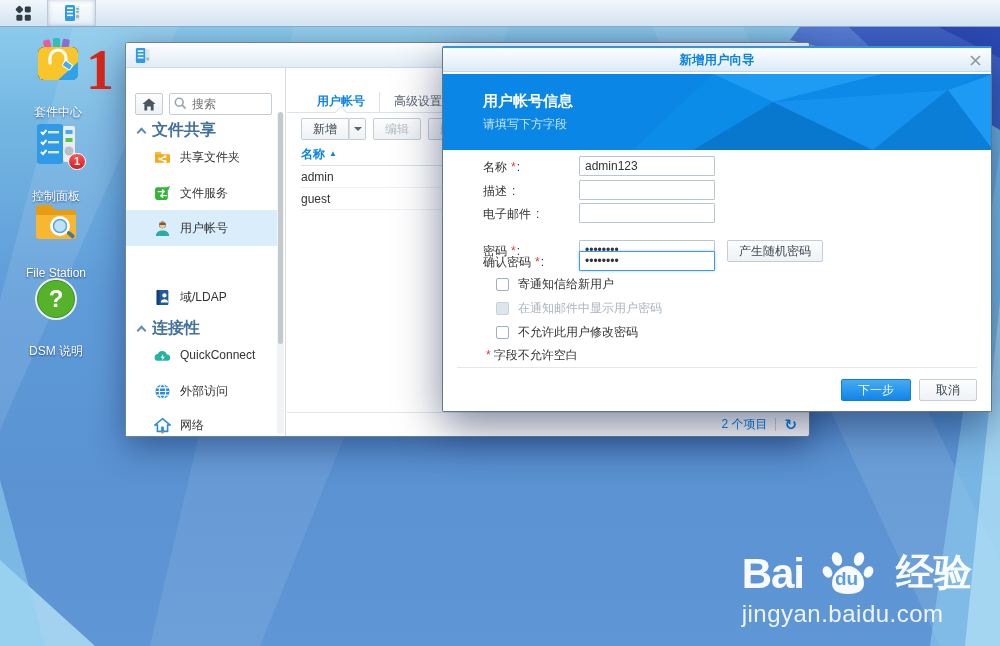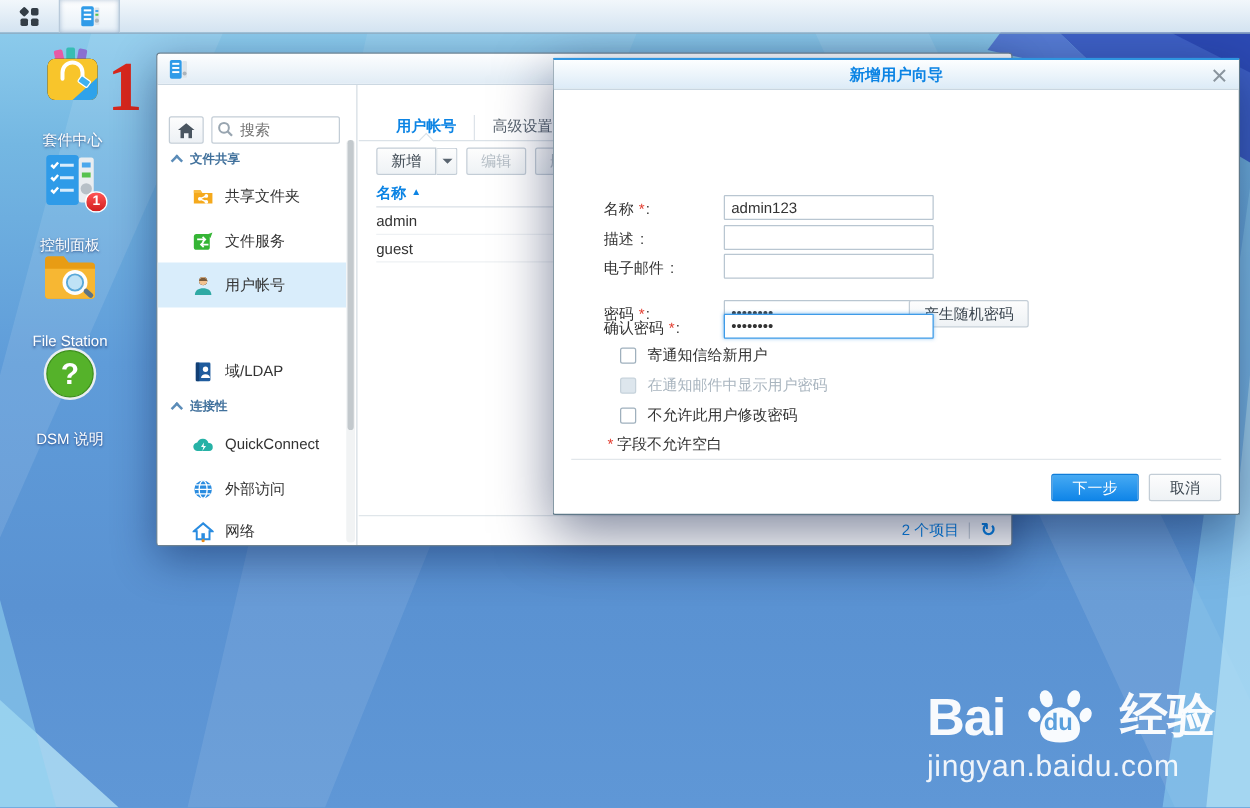--- a/index.html
+++ b/index.html
@@ -35,21 +35,21 @@
   
   .sidebar{position:absolute;left:0;top:0;bottom:0;width:160px;border-right:1px solid #d5dde3;background:#fff;overflow:hidden}
   .sb-scroll{position:absolute;right:1px;top:44px;bottom:2px;width:7px;background:#f1f3f4;border-radius:3px}
   .sb-thumb{position:absolute;left:1px;right:1px;top:0;height:72%;background:#c3c9cd;border-radius:3px}
   .srow{position:absolute;left:0;right:0;top:25px;height:24px}
   .home-btn{position:absolute;left:9px;top:0;width:28px;height:22px;border:1px solid #c3cdd6;border-radius:2px;
     background:linear-gradient(#fdfdfd,#edf1f5);display:flex;align-items:center;justify-content:center;cursor:pointer}
   .search-box{position:absolute;left:43px;top:0;right:13px;height:34px}
   .search-box input{width:100%;height:22px;border:1px solid #c3cdd6;border-radius:2px;padding:0 4px 0 22px;font-size:12px;color:#555;outline:none}
   .search-box .sic{position:absolute;left:5px;top:4px}
-  .sec-hd{position:absolute;left:12px;right:10px;display:flex;align-items:center;gap:7px;color:#41719c;font-weight:bold;font-size:10px;cursor:pointer}
+  .sec-hd{position:absolute;left:12px;right:10px;display:flex;align-items:center;gap:7px;color:#41719c;font-weight:bold;font-size:16px;cursor:pointer}
   .chev{width:7px;height:7px;border-left:2px solid #5b8cb8;border-top:2px solid #5b8cb8;transform:rotate(45deg);margin-top:3px}
   .sb-item{position:absolute;left:0;right:8px;height:34px;display:flex;align-items:center;padding-left:28px;gap:9px;color:#333;cursor:pointer}
   .sb-item.sel{background:#d9edfb;right:8px}
   .sb-item .sbic{flex:0 0 17px}
   
   .main{position:absolute;left:161px;right:0;top:0;bottom:0}
   .tabs{position:absolute;left:0;right:0;top:24px;height:21px;border-bottom:1px solid #dbe2e8;display:flex;padding-left:16px}
   .tab{padding:0 14px;line-height:19px;color:#5a6570;border-right:1px solid #dde3e9;cursor:pointer;position:relative}
   .tab.active{color:#0c84e4;font-weight:bold}
   .tab.active:after{content:"";position:absolute;left:50%;bottom:-5px;width:8px;height:8px;background:#fff;
@@ -78,21 +78,21 @@
   .dlg-close{position:absolute;right:10px;top:7px;cursor:pointer}
   .dlg-banner{position:absolute;left:0;top:26px;right:0;height:76px;background:#0a87e6;overflow:hidden}
   .dlg-banner .txt{position:absolute;left:40px;top:18px;color:#fff;z-index:2}
   .dlg-banner .t1{font-size:15px;font-weight:bold}
   .dlg-banner .t2{font-size:12px;color:#c9e6fb;margin-top:5px}
   .dlg-body{position:absolute;left:0;top:102px;right:0;bottom:0}
   .frow{position:absolute;left:40px;right:20px;height:20px}
   .flabel{position:absolute;left:0;top:3px;color:#333}
   .flabel:after{content:":"}
   .star{color:#e23b2e;margin:0 1px 0 4px}
-  .finput{position:absolute;left:96px;top:0;width:168px;height:20px;border:1px solid #b9c6d1;border-radius:1px;
+  .finput{position:absolute;left:96px;top:0;width:136px;height:20px;border:1px solid #b9c6d1;border-radius:1px;
     padding:0 5px;font-size:12px;color:#333;outline:none;font-family:inherit}
   .finput.focus{border:1px solid #3e9be8;box-shadow:0 0 3px rgba(62,155,232,.5)}
   .fbtn{position:absolute;left:244px;top:0}
   .cbrow{position:absolute;left:53px;display:flex;align-items:center;gap:9px;height:16px;cursor:pointer}
   .cb{width:13px;height:13px;border:1px solid #9fb0bd;border-radius:2px;background:#fff}
   .cbrow.disabled .cb{background:#dde6ed;border-color:#c6d2db}
   .cbrow .cl{color:#333}
   .cbrow.disabled .cl{color:#a9b5bf}
   .note{position:absolute;left:43px;top:297px;color:#333}
   .note .star{margin:0 3px 0 0}
@@ -383,20 +383,36 @@
   </div>
 </div>
 
 <div class="dlg">
   <div class="dlg-title"><span>新增用户向导</span></div>
   <div class="dlg-close">
     <svg width="11" height="11" viewBox="0 0 11 11">
         <path d="M1 1l9 9M10 1l-9 9" stroke="#8a959e" stroke-width="1.6"></path>
       </svg>
   </div>
+  <div class="dlg-banner">
+    <svg width="550" height="76" viewBox="0 0 550 76" preserveAspectRatio="none" style="position:absolute;inset:0">
+      <rect width="550" height="76" fill="#0a87e6"></rect>
+      <polygon points="250,76 330,28 430,76" fill="#0778cd"></polygon>
+      <polygon points="330,28 430,76 505,16" fill="#1592ef"></polygon>
+      <polygon points="430,76 505,16 550,76" fill="#0b7ed7"></polygon>
+      <polygon points="505,16 550,0 550,76" fill="#1d9af3"></polygon>
+      <polygon points="270,0 330,28 440,0" fill="#1e9bf3"></polygon>
+      <polygon points="440,0 330,28 505,16 540,0" fill="#0d8ae8"></polygon>
+      <polygon points="250,76 330,28 270,0 190,76" fill="#0c8ce9"></polygon>
+    </svg>
+    <div class="txt">
+      <div class="t1">用户帐号信息</div>
+      <div class="t2">请填写下方字段</div>
+    </div>
+  </div>
   <div class="dlg-body">
 
     <div class="frow" style="top:6px">
       <span class="flabel"><span>名称</span><span class="star">*</span></span>
       <input class="finput" value="admin123" style="">
     </div>
     <div class="frow" style="top:53px">
       <span class="flabel"><span>电子邮件</span><span class="star"></span></span>
       <input class="finput" value="" style="">
     </div>

